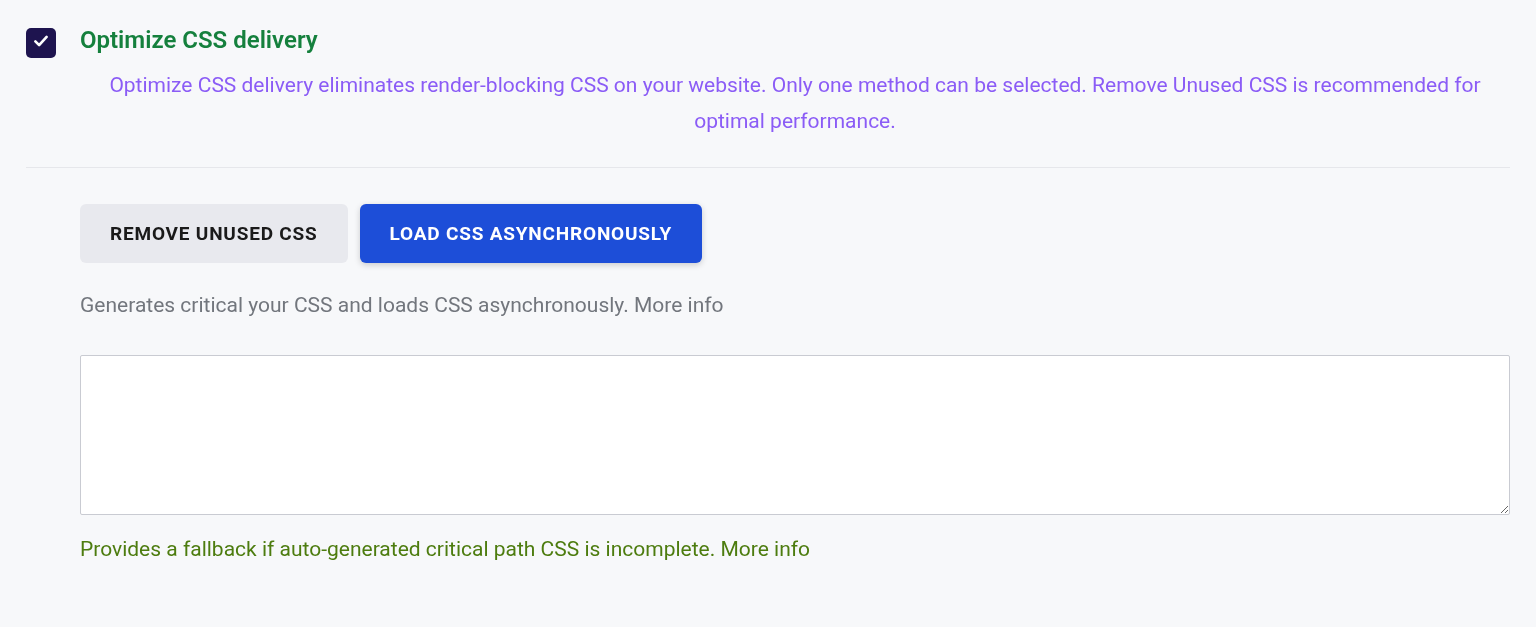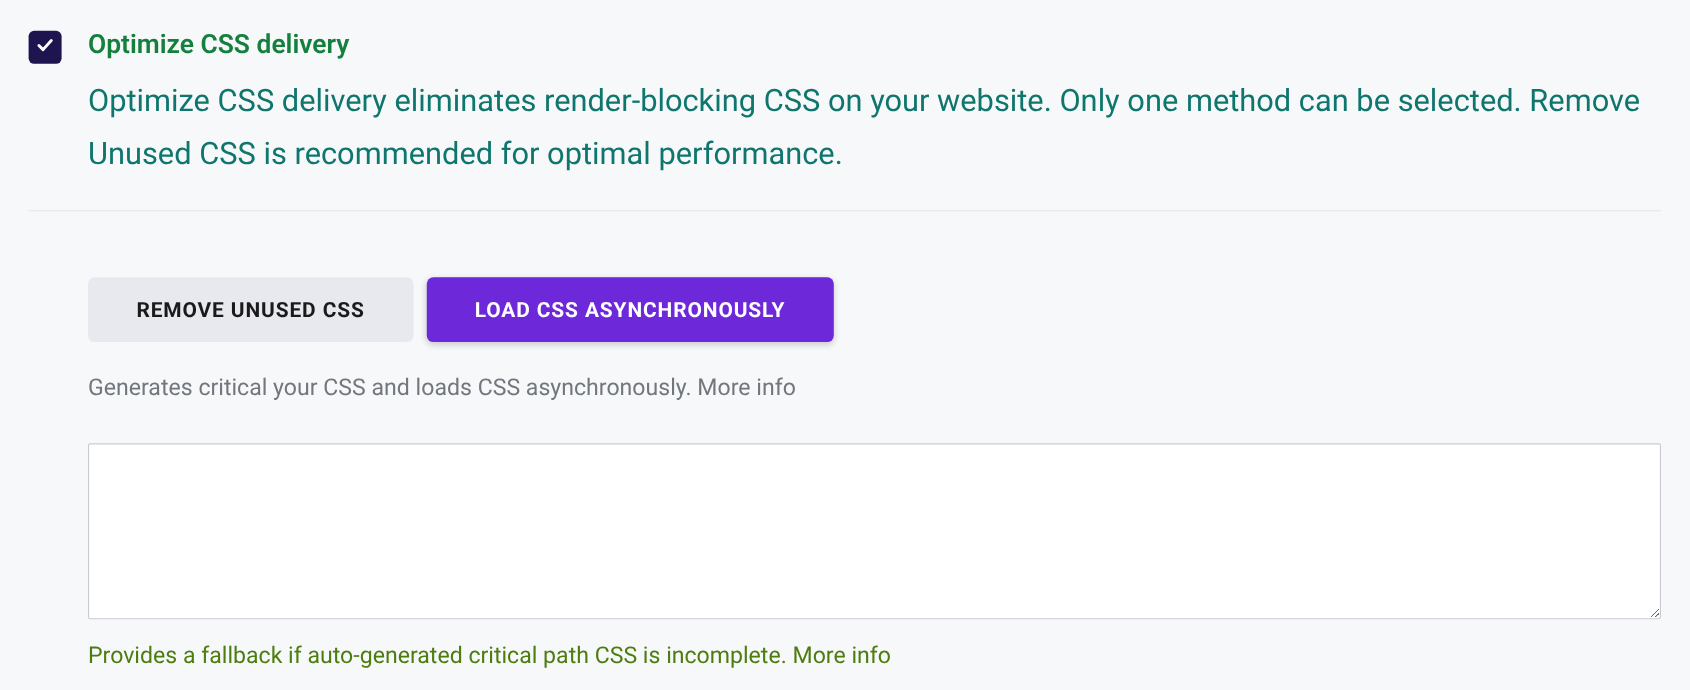--- a/index.html
+++ b/index.html
@@ -37,55 +37,55 @@
     .option-content {
       flex: 1;
     }
     .option-title {
       font-size: 24px;
       font-weight: 600;
       color: #15803d;
       margin-bottom: 14px;
     }
     .option-desc {
-      font-size: 28px;
+      font-size: 21px;
       line-height: 1.7;
-      color: #0f766e;
+      color: #8b5cf6;
+      text-align: center;
     }
     .divider {
       border: none;
       border-top: 1px solid #e6e7eb;
       margin: 28px 0 36px 0;
     }
     .indent-block {
       margin-left: 54px;
     }
     .tab-row {
       display: flex;
       gap: 12px;
       margin-bottom: 30px;
     }
     .tab-btn {
       font-family: inherit;
       font-size: 19px;
       font-weight: 700;
       letter-spacing: 0.8px;
-      padding: 18px 44px;
+      padding: 18px 30px;
       border-radius: 6px;
       border: none;
       cursor: pointer;
       text-transform: uppercase;
-      margin-top: 24px;
     }
     .tab-btn.inactive {
       background: #e8e9ee;
       color: #1a1a1a;
     }
     .tab-btn.active {
-      background: #6d28d9;
+      background: #1d4ed8;
       color: #ffffff;
       box-shadow: 0 2px 6px rgba(0,0,0,0.18);
     }
     .help-text {
       font-size: 21px;
       color: #72767d;
       margin-bottom: 38px;
     }
     .help-text a, .fallback-help a {
       color: inherit;

